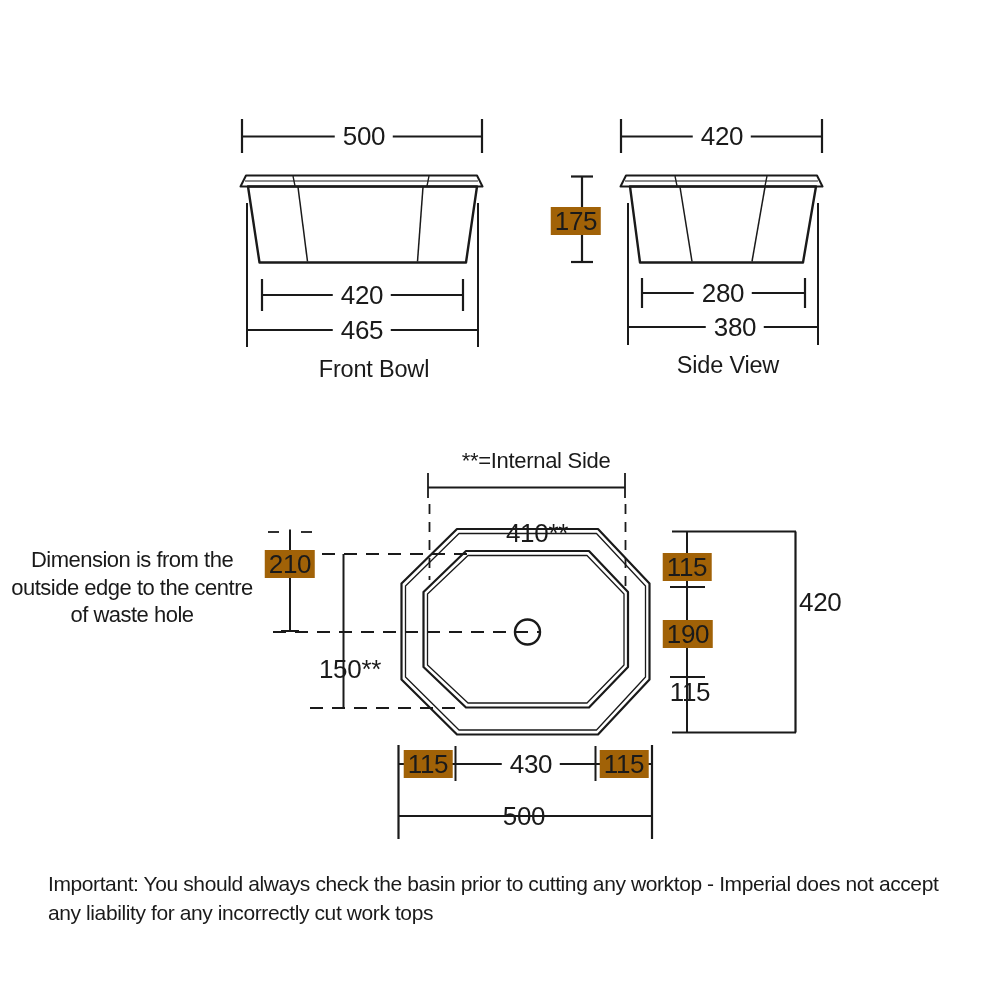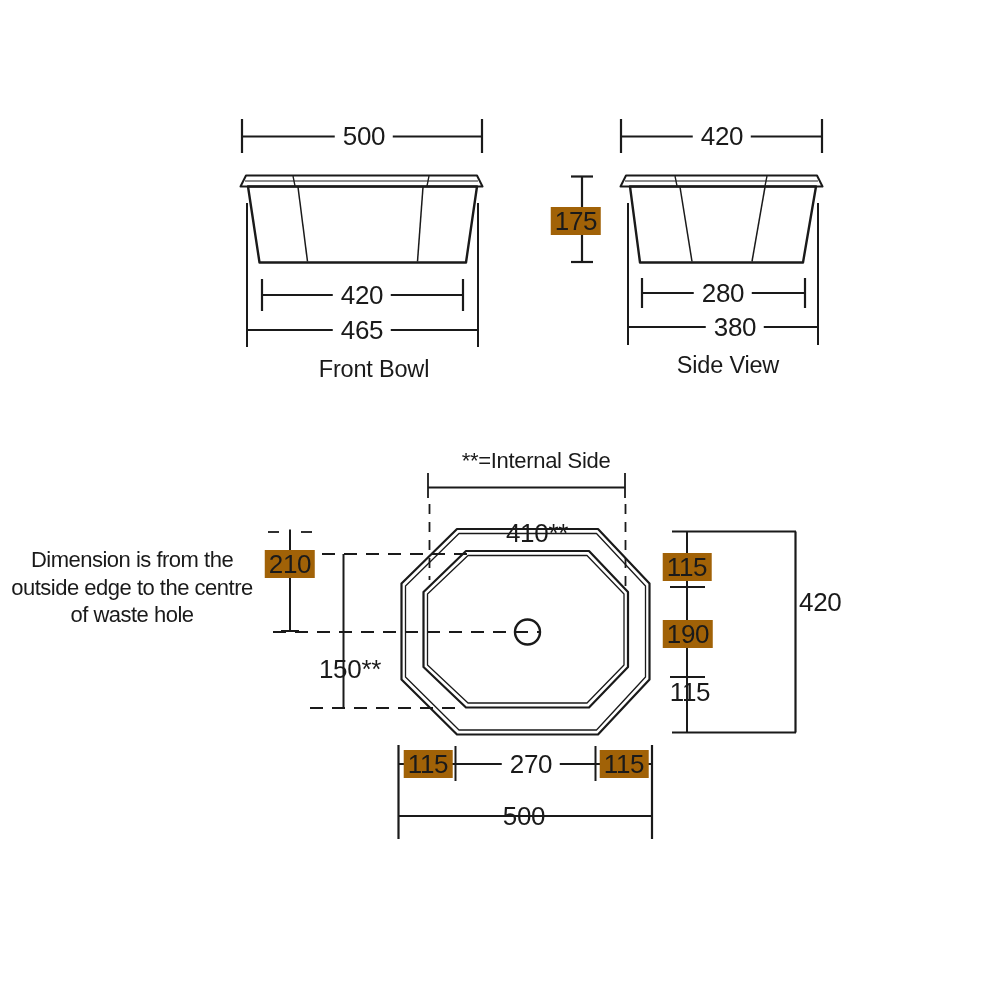--- a/index.html
+++ b/index.html
@@ -145,24 +145,28 @@
   <div class="lbl" style="left:537px;top:489px;margin-top:44px;">410**</div>
   <div class="lbl bgw-sm" style="left:290px;top:564px;">210</div>
   <div class="lbl" style="left:350px;top:669px;">150**</div>
 
   <div class="lbl bgw-sm" style="left:687px;top:567px;">115</div>
   <div class="lbl bgw-sm" style="left:688px;top:634px;">190</div>
   <div class="lbl" style="left:690px;top:692px;">115</div>
   <div class="lbl lbl-left" style="left:799px;top:602px;">420</div>
 
   <div class="lbl bgw-sm" style="left:428px;top:764px;">115</div>
-  <div class="lbl bgw" style="left:531px;top:764px;">270</div>
+  <div class="lbl bgw" style="left:531px;top:764px;">430</div>
   <div class="lbl bgw-sm" style="left:624px;top:764px;">115</div>
   <div class="lbl" style="left:524px;top:816px;">500</div>
 
   <div class="note">
     <div>Dimension is from the</div>
     <div>outside edge to the centre</div>
     <div>of waste hole</div>
   </div>
 
+  <div class="footer">
+    <div>Important: You should always check the basin prior to cutting any worktop - Imperial does not accept</div>
+    <div>any liability for any incorrectly cut work tops</div>
+  </div>
 
 </div>
 
 </body></html>

